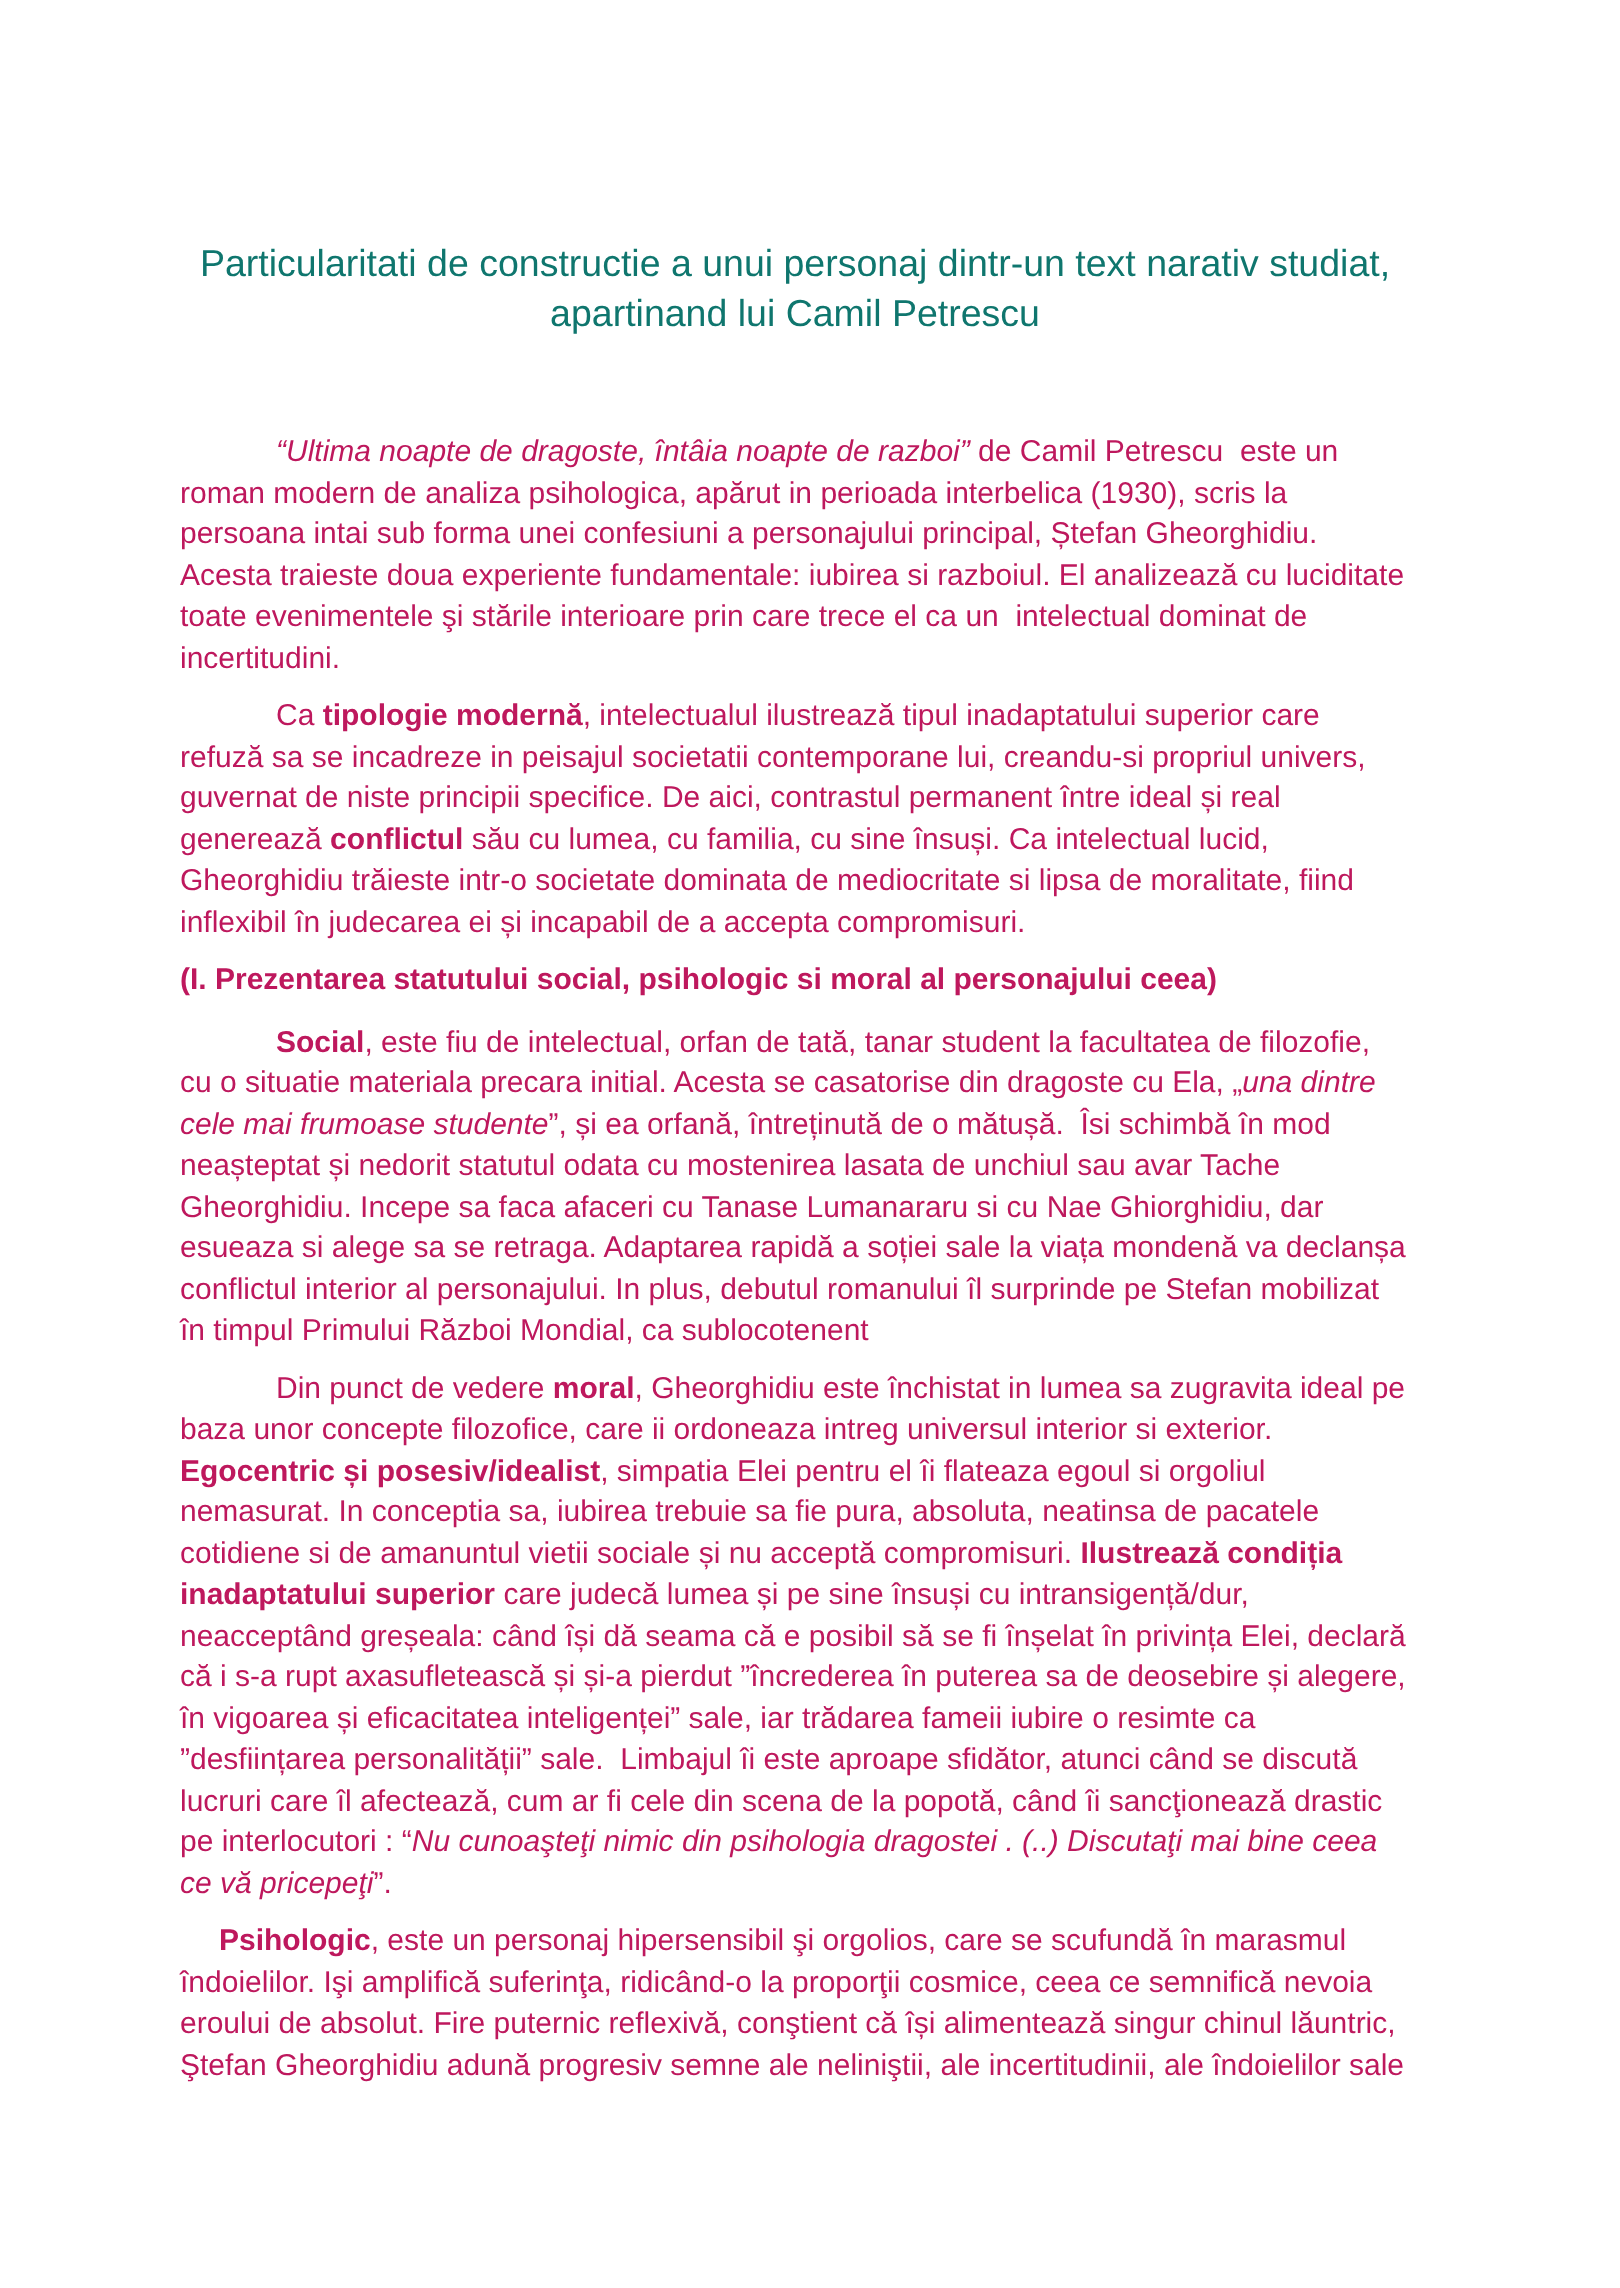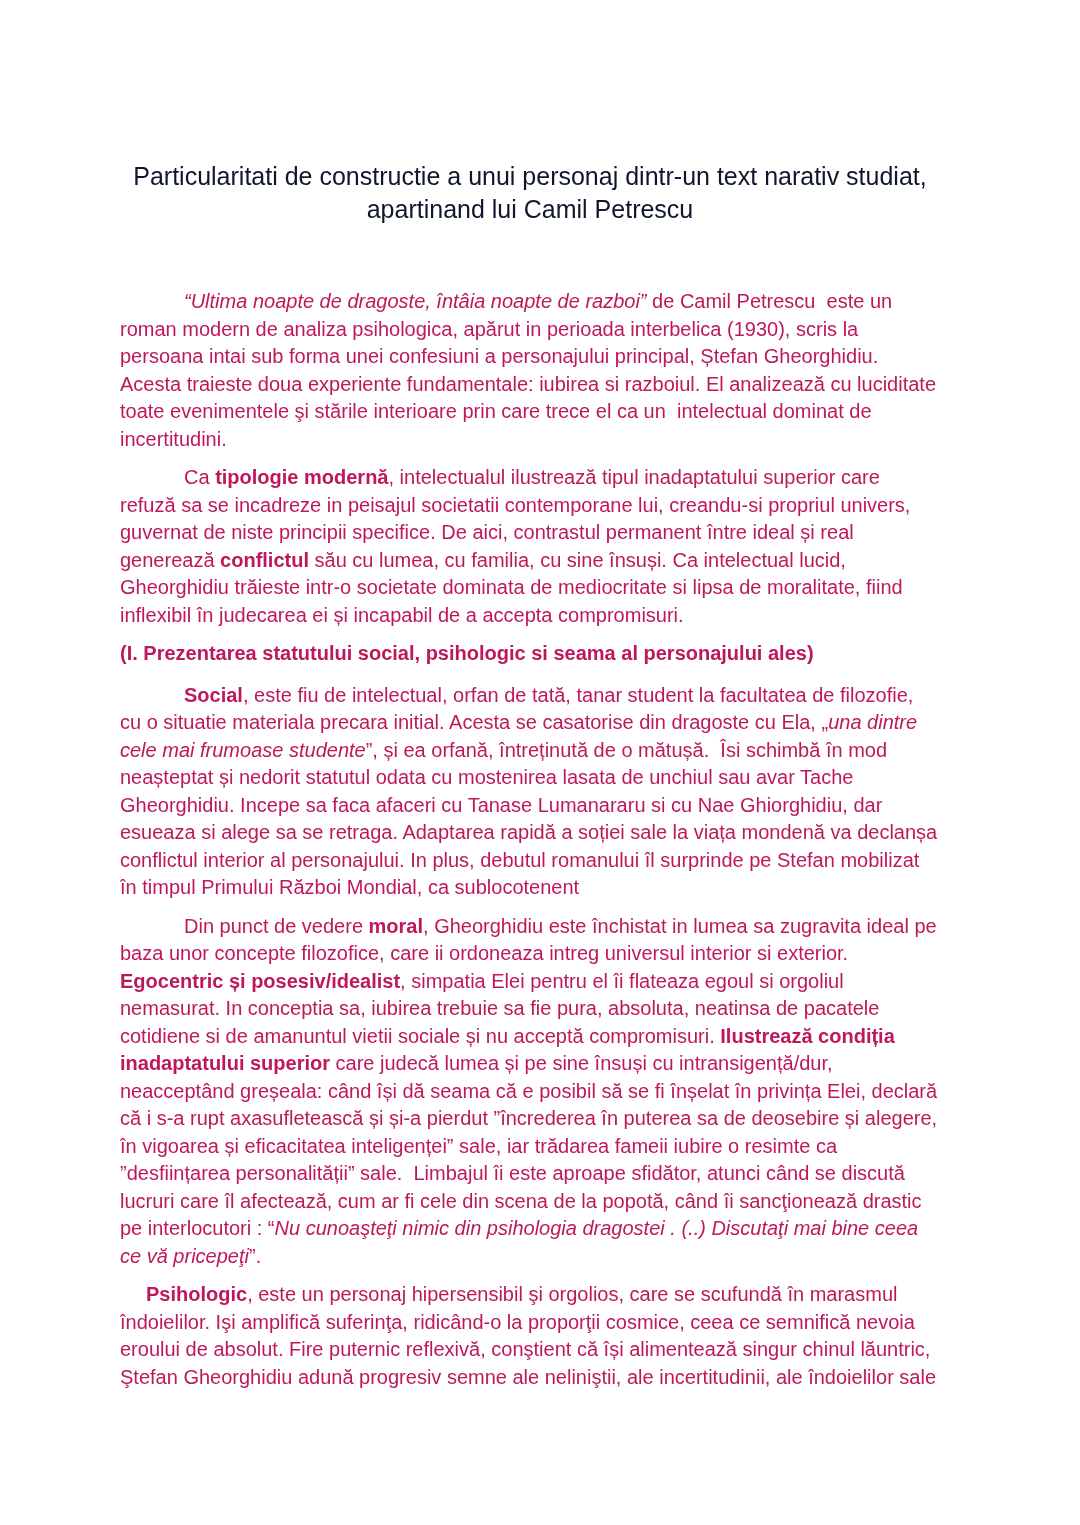--- a/index.html
+++ b/index.html
@@ -17,21 +17,21 @@
   }
   .content {
     position: absolute;
     left: 120px;
     top: 160px;
     width: 820px;
   }
   .doc-title {
     font-size: 25px;
     line-height: 33px;
-    color: #0f172a;
+    color: #0f766e;
     text-align: center;
     margin: 0 0 62px 0;
     white-space: pre-wrap;
   }
   .para {
     font-size: 20px;
     line-height: 27.5px;
     color: #be185d;
     margin: 0 0 11px 0;
     white-space: pre-wrap;
@@ -43,19 +43,19 @@
 </style>
 </head>
 <body>
 
 <div class="page">
   <div class="content">
     <p class="doc-title">Particularitati de constructie a unui personaj dintr-un text narativ studiat, apartinand lui Camil Petrescu</p>
     <div>
         <p class="para" style="text-indent: 64px;"><span style="font-style: italic;">“Ultima noapte de dragoste, întâia noapte de razboi”</span><span> de Camil Petrescu  este un roman modern de analiza psihologica, apărut in perioada interbelica (1930), scris la persoana intai sub forma unei confesiuni a personajului principal, Ștefan Gheorghidiu. Acesta traieste doua experiente fundamentale: iubirea si razboiul. El analizează cu luciditate toate evenimentele şi stările interioare prin care trece el ca un  intelectual dominat de incertitudini.</span></p>
         <p class="para" style="text-indent: 64px;"><span>Ca </span><span style="font-weight: 700;">tipologie modernă</span><span>, intelectualul ilustrează tipul inadaptatului superior care refuză sa se incadreze in peisajul societatii contemporane lui, creandu-si propriul univers, guvernat de niste principii specifice. De aici, contrastul permanent între ideal și real generează </span><span style="font-weight: 700;">conflictul</span><span> său cu lumea, cu familia, cu sine însuși. Ca intelectual lucid, Gheorghidiu trăieste intr-o societate dominata de mediocritate si lipsa de moralitate, fiind inflexibil în judecarea ei și incapabil de a accepta compromisuri.</span></p>
-        <p class="para heading"><span style="font-weight: 700;">(I. Prezentarea statutului social, psihologic si seama al personajului ales)</span></p>
+        <p class="para heading"><span style="font-weight: 700;">(I. Prezentarea statutului social, psihologic si moral al personajului ceea)</span></p>
         <p class="para" style="text-indent: 64px;"><span style="font-weight: 700;">Social</span><span>, este fiu de intelectual, orfan de tată, tanar student la facultatea de filozofie, cu o situatie materiala precara initial. Acesta se casatorise din dragoste cu Ela, „</span><span style="font-style: italic;">una dintre cele mai frumoase studente</span><span>”, și ea orfană, întreținută de o mătușă.  Îsi schimbă în mod neașteptat și nedorit statutul odata cu mostenirea lasata de unchiul sau avar Tache Gheorghidiu. Incepe sa faca afaceri cu Tanase Lumanararu si cu Nae Ghiorghidiu, dar esueaza si alege sa se retraga. Adaptarea rapidă a soției sale la viața mondenă va declanșa conflictul interior al personajului. In plus, debutul romanului îl surprinde pe Stefan mobilizat în timpul Primului Război Mondial, ca sublocotenent</span></p>
         <p class="para" style="text-indent: 64px;"><span>Din punct de vedere </span><span style="font-weight: 700;">moral</span><span>, Gheorghidiu este închistat in lumea sa zugravita ideal pe baza unor concepte filozofice, care ii ordoneaza intreg universul interior si exterior. </span><span style="font-weight: 700;">Egocentric și posesiv/idealist</span><span>, simpatia Elei pentru el îi flateaza egoul si orgoliul nemasurat. In conceptia sa, iubirea trebuie sa fie pura, absoluta, neatinsa de pacatele cotidiene si de amanuntul vietii sociale și nu acceptă compromisuri. </span><span style="font-weight: 700;">Ilustrează condiția inadaptatului superior</span><span> care judecă lumea și pe sine însuși cu intransigență/dur, neacceptând greșeala: când își dă seama că e posibil să se fi înșelat în privința Elei, declară că i s-a rupt axasufletească și și-a pierdut ”încrederea în puterea sa de deosebire și alegere, în vigoarea și eficacitatea inteligenței” sale, iar trădarea fameii iubire o resimte ca ”desființarea personalității” sale.  Limbajul îi este aproape sfidător, atunci când se discută lucruri care îl afectează, cum ar fi cele din scena de la popotă, când îi sancţionează drastic pe interlocutori : “</span><span style="font-style: italic;">Nu cunoaşteţi nimic din psihologia dragostei . (..) Discutaţi mai bine ceea ce vă pricepeţi</span><span>”.</span></p>
         <p class="para" style="text-indent: 26px;"><span style="font-weight: 700;">Psihologic</span><span>, este un personaj hipersensibil şi orgolios, care se scufundă în marasmul îndoielilor. Işi amplifică suferinţa, ridicând-o la proporţii cosmice, ceea ce semnifică nevoia eroului de absolut. Fire puternic reflexivă, conştient că își alimentează singur chinul lăuntric, Ştefan Gheorghidiu adună progresiv semne ale neliniştii, ale incertitudinii, ale îndoielilor sale</span></p>
       </div>
   </div>
 </div>
 
 </body></html>

